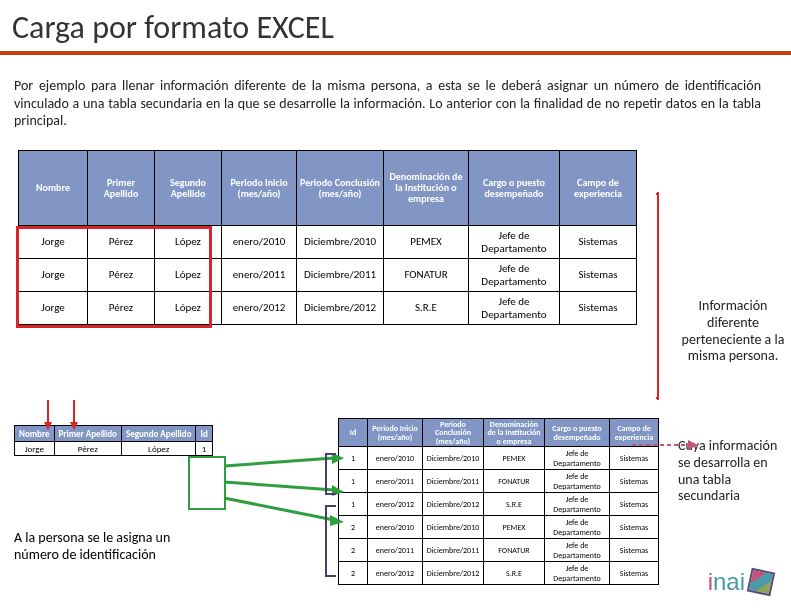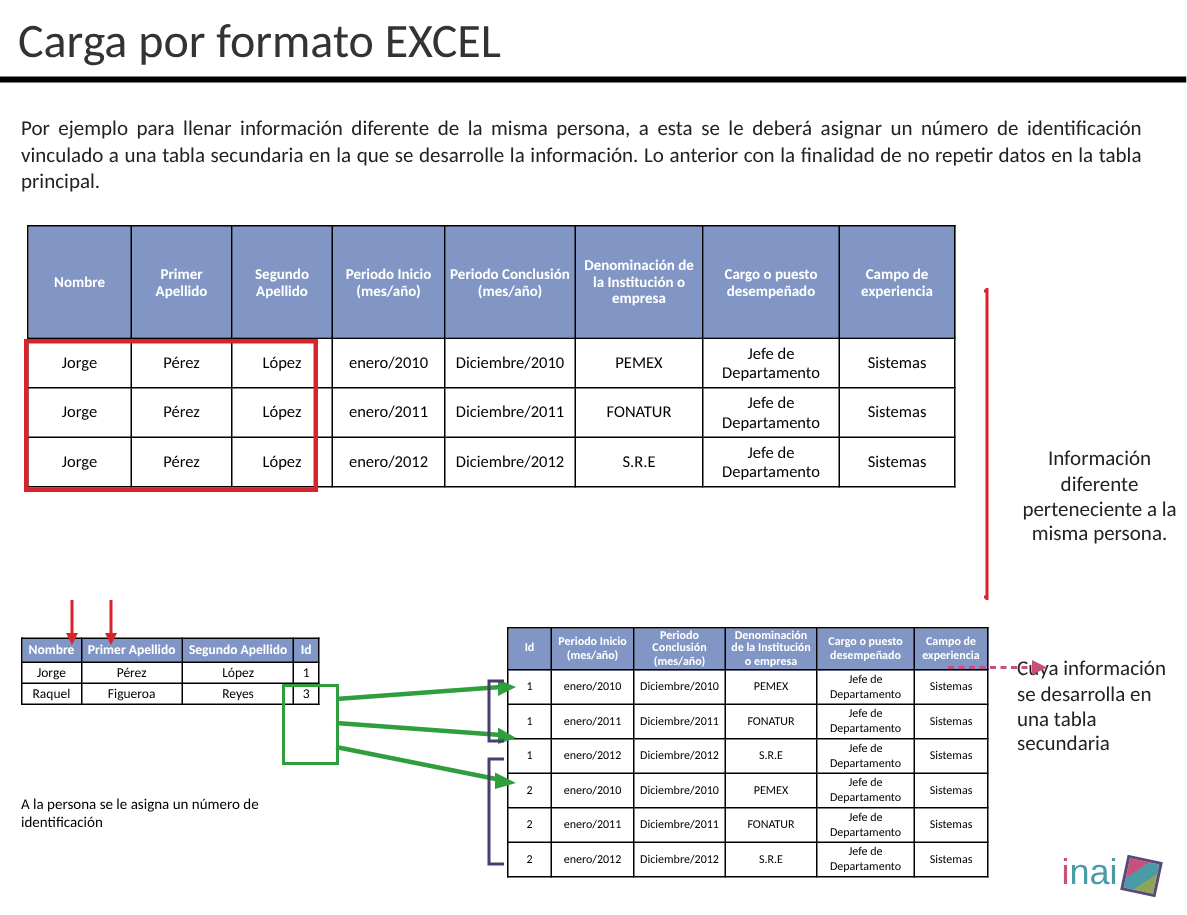--- a/index.html
+++ b/index.html
@@ -6,21 +6,21 @@
     margin: 0;
     padding: 0;
     font-family: Calibri, Arial, sans-serif;
     width: 791px;
     height: 610px;
     position: relative;
     overflow: hidden;
     background: #fff;
   }
   .title-bar {
-    border-bottom: 4px solid #000000;
+    border-bottom: 4px solid #c2410c;
     padding: 8px 12px 4px 12px;
   }
   .title-bar h1 {
     margin: 0;
     font-size: 32px;
     font-weight: 400;
     color: #333;
   }
   .desc {
     padding: 8px 30px 6px 14px;
@@ -94,21 +94,21 @@
   .id-col-box {
     position: absolute;
     border: 2px solid #2e9e3e;
     z-index: 6;
   }
   .lower-caption {
     position: absolute;
     left: 14px;
     top: 530px;
     width: 200px;
-    font-size: 10px;
+    font-size: 14px;
     line-height: 1.2;
   }
   .sec-table-wrap {
     position: absolute;
     left: 338px;
     top: 418px;
   }
   .sec-table th {
     background: #8196c5;
     color: #fff;
@@ -129,21 +129,21 @@
   .sec-table th:nth-child(6),.sec-table td:nth-child(6){width:44px}
 
   .logo {
     position: absolute;
     right: 18px;
     bottom: 14px;
     font-family: Arial, sans-serif;
     font-size: 24px;
     color: #4a9aa8;
     display: flex;
-    align-items: flex-end;
+    align-items: center;
     gap: 4px;
   }
   .logo .dot-i { color: #c94f7c; }
   .logo-cube {
     width: 20px; height: 20px;
     transform: rotate(12deg);
     border: 2px solid #5a4a78;
     background: linear-gradient(135deg,#c94f7c 33%, #4a9aa8 33% 66%, #8aa656 66%);
   }
   svg.abs { position: absolute; z-index: 3; pointer-events: none; }
@@ -239,26 +239,20 @@
           <th>Id</th>
         </tr>
       </thead>
     <tbody id="small-body">
         <tr>
           <td>Jorge</td>
           <td>Pérez</td>
           <td>López</td>
           <td>1</td>
         </tr>
-        <tr>
-          <td>Raquel</td>
-          <td>Figueroa</td>
-          <td>Reyes</td>
-          <td>3</td>
-        </tr>
       </tbody>
   </table>
 </div>
 
 <div class="id-col-box" style="left:188px; top:456px; width:34px; height:50px;"></div>
 
 <svg class="abs" style="left:222px; top:452px;" width="130" height="80">
   <line x1="2" y1="14" x2="112" y2="6" stroke="#2e9e3e" stroke-width="3"></line>
   <polygon points="110,1 122,6 110,12" fill="#2e9e3e"></polygon>
   <line x1="2" y1="30" x2="112" y2="38" stroke="#2e9e3e" stroke-width="3"></line>

